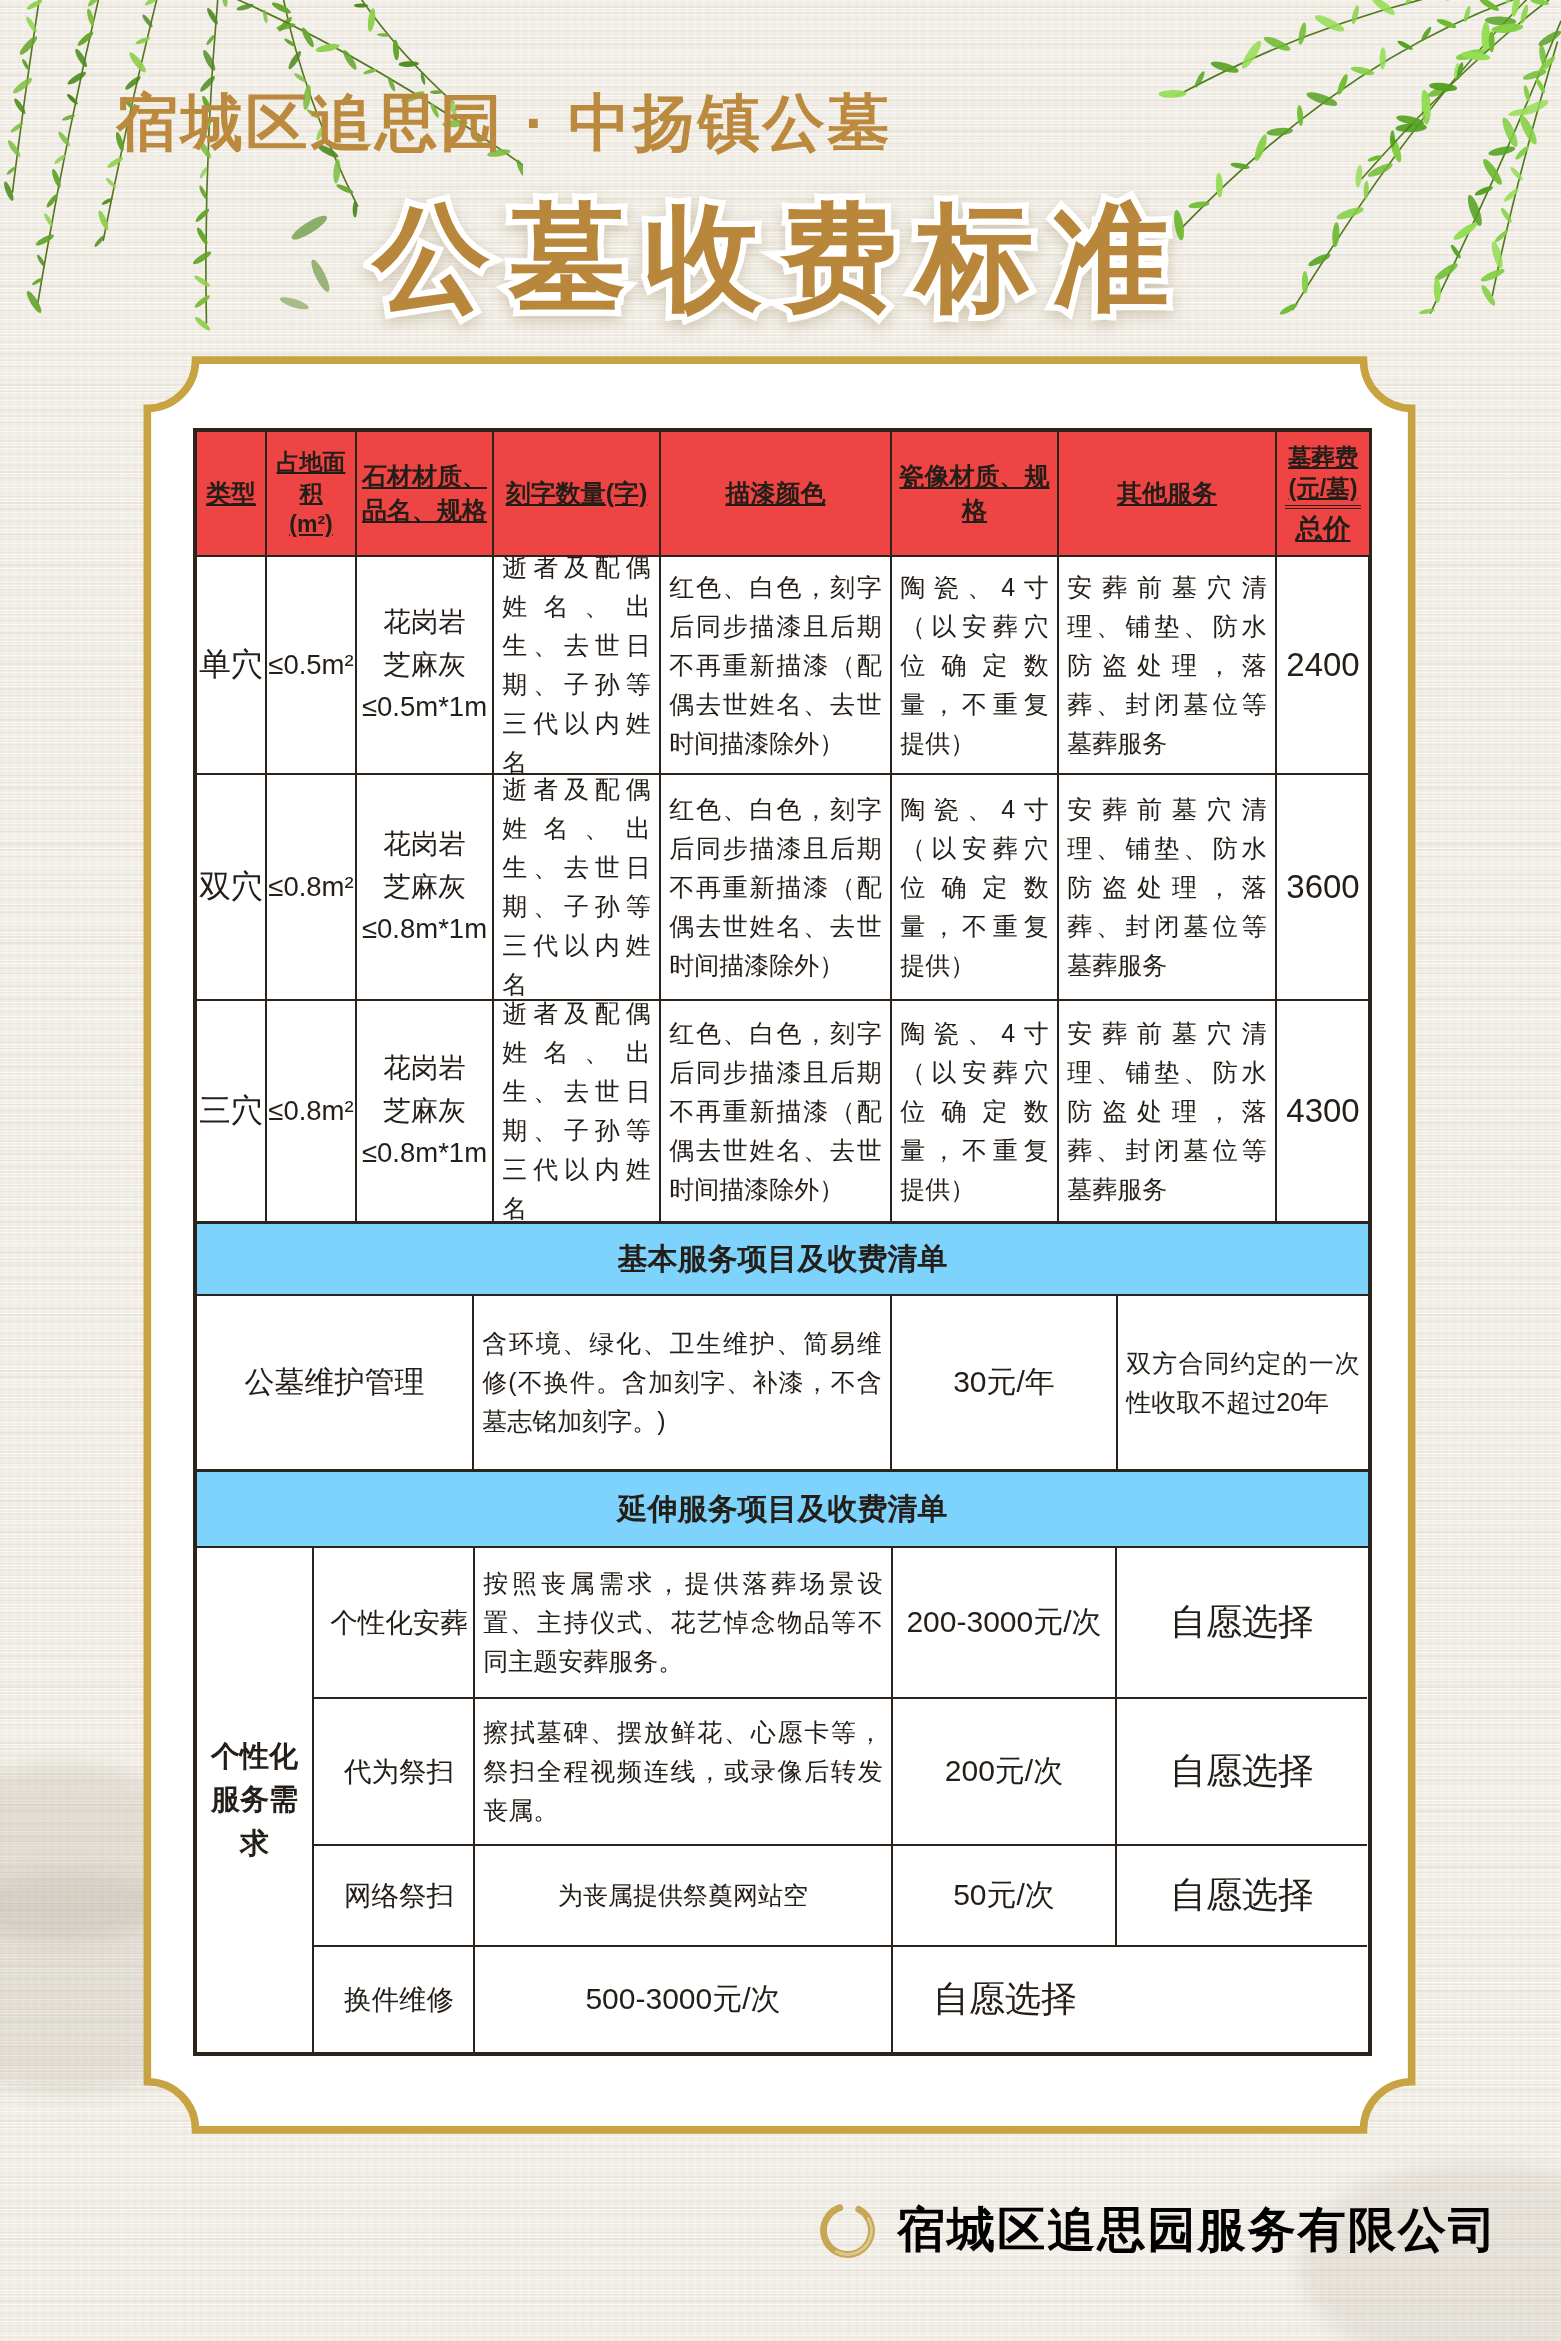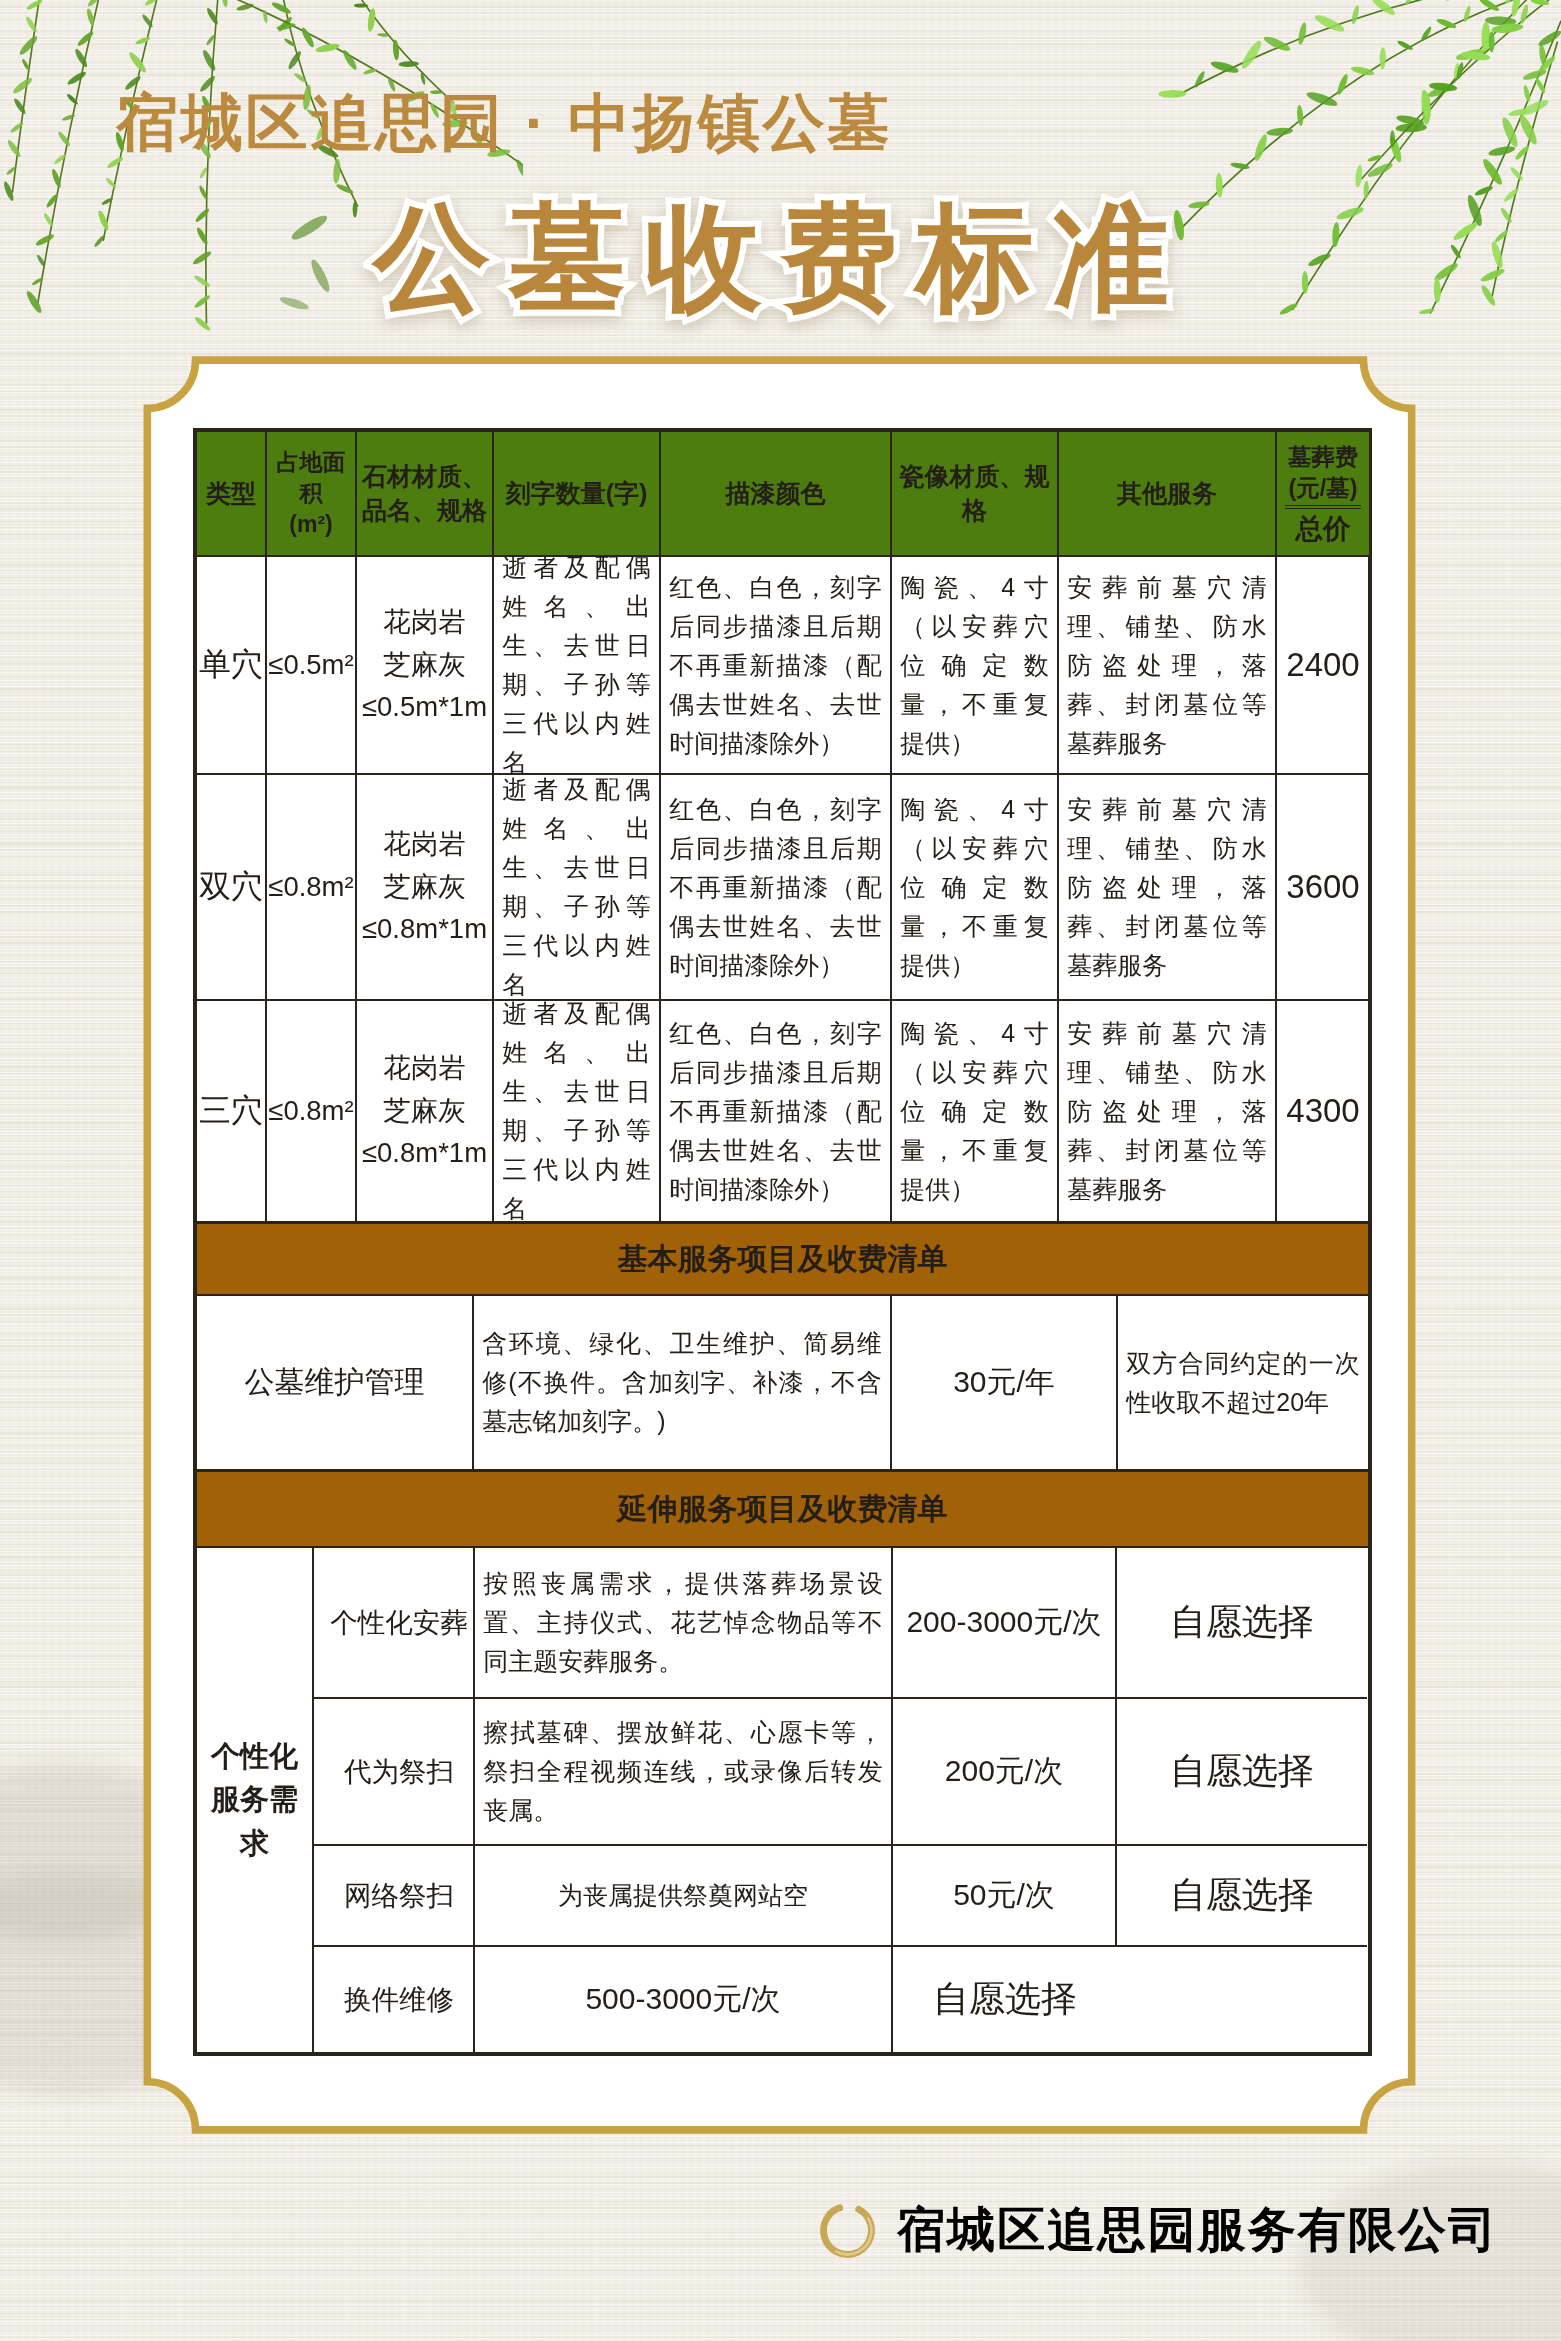--- a/index.html
+++ b/index.html
@@ -42,24 +42,24 @@
   .secA{grid-template-columns:70px 90px 137px 167px 231px 167px 218px 92px;
         grid-template-rows:125px 218px 226px 222px;}
   .secB{grid-template-columns:277px 418px 226px 250px;grid-template-rows:175px;}
   .secC{grid-template-columns:117px 161px 418px 224px 250px;
         grid-template-rows:151px 147px 101px 105px;}
   .c{border-right:2.1px solid #2b241c;border-bottom:2.1px solid #2b241c;
      display:flex;align-items:center;justify-content:center;
      box-sizing:border-box;text-align:center;}
   .nr{border-right:none;}
   .nb{border-bottom:none;}
-  .hd{background:#4d7c0f;font-weight:700;font-size:25px;line-height:1.35;border-bottom-width:2.8px;}
+  .hd{background:#ef4444;font-weight:700;font-size:25px;line-height:1.35;border-bottom-width:2.8px;text-decoration:underline;}
   .hd-small{font-size:23px;}
   .pre{white-space:pre-line;}
-  .band{background:#a16207;border-top:1.4px solid #2b241c;border-bottom:2.8px solid #2b241c;
+  .band{background:#7dd3fc;border-top:1.4px solid #2b241c;border-bottom:2.8px solid #2b241c;
         height:73px;display:flex;align-items:center;justify-content:center;
         font-size:30px;font-weight:700;box-sizing:border-box;}
   .band2{height:77px;}
   .para{font-size:25px;line-height:1.56;text-align:justify;padding:0 8.3px;justify-content:flex-start;}
   .ctr{text-align:center;justify-content:center;}
   .type-cell{font-size:32px;}
   .area-cell{font-size:27.5px;}
   .stone-cell{font-size:27.5px;line-height:1.55;}
   .price-cell{font-size:33px;}
   .fee{flex-direction:column;padding:8px;}

